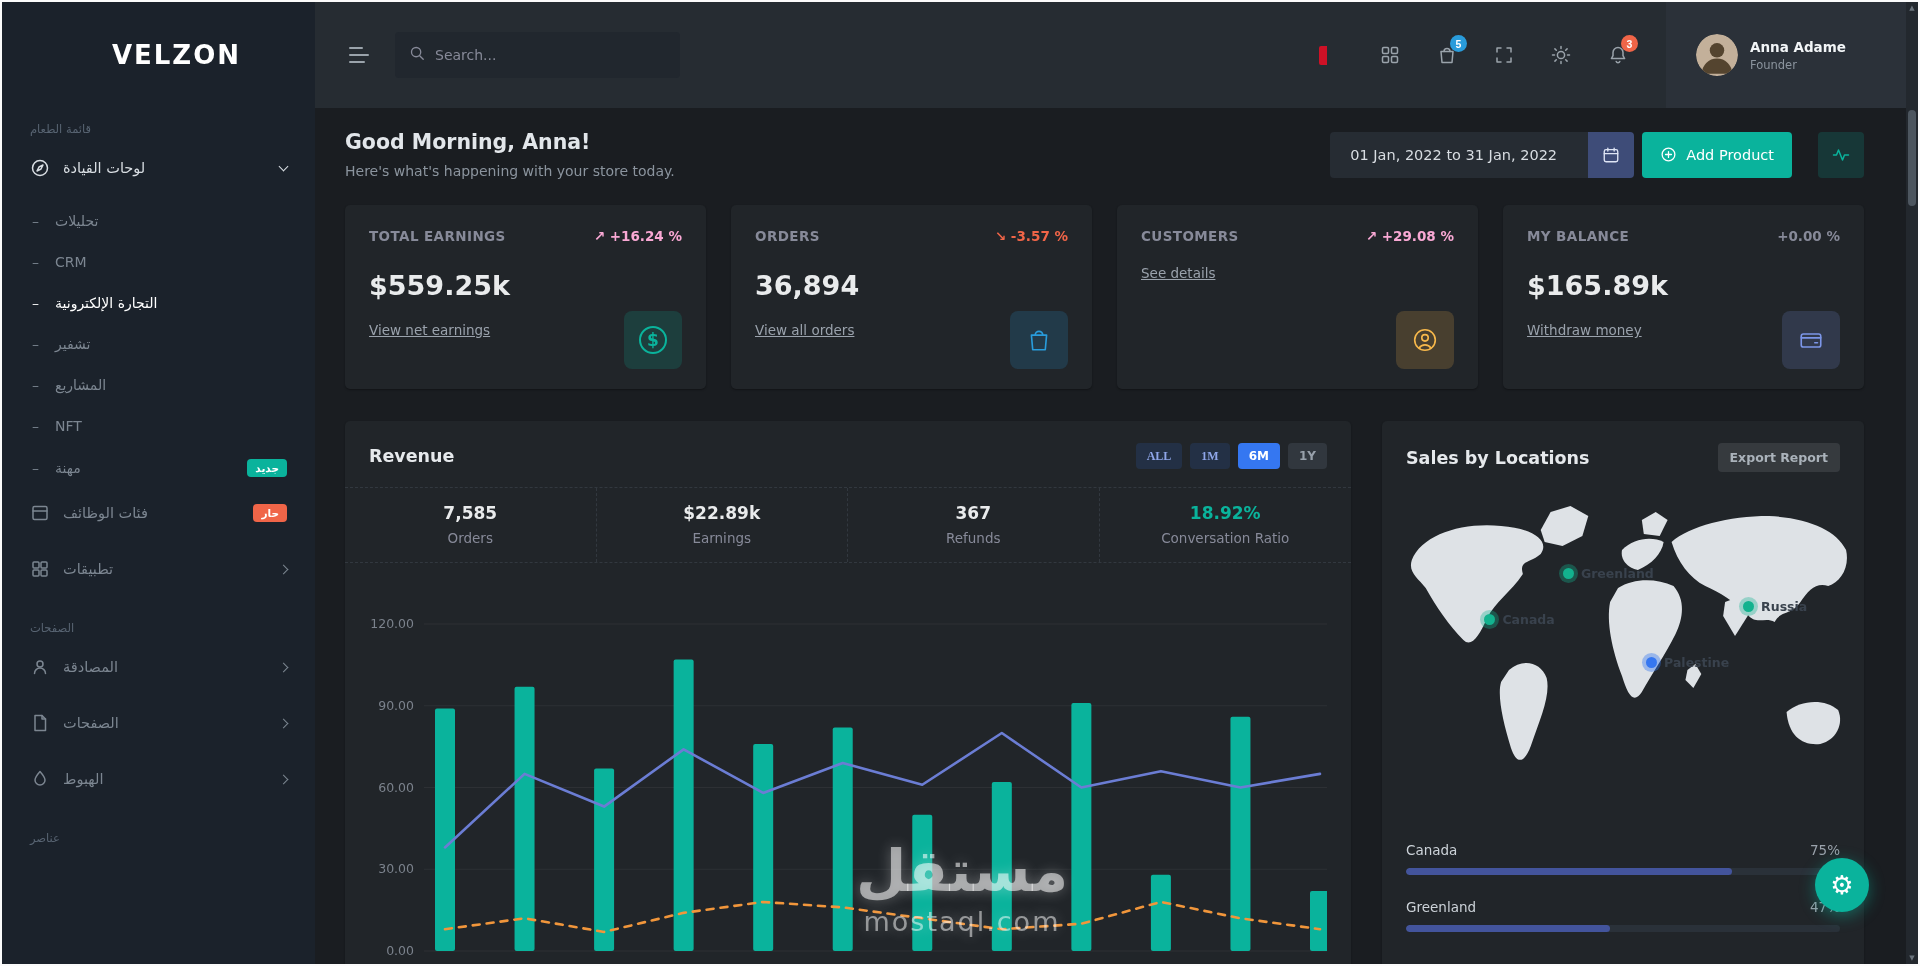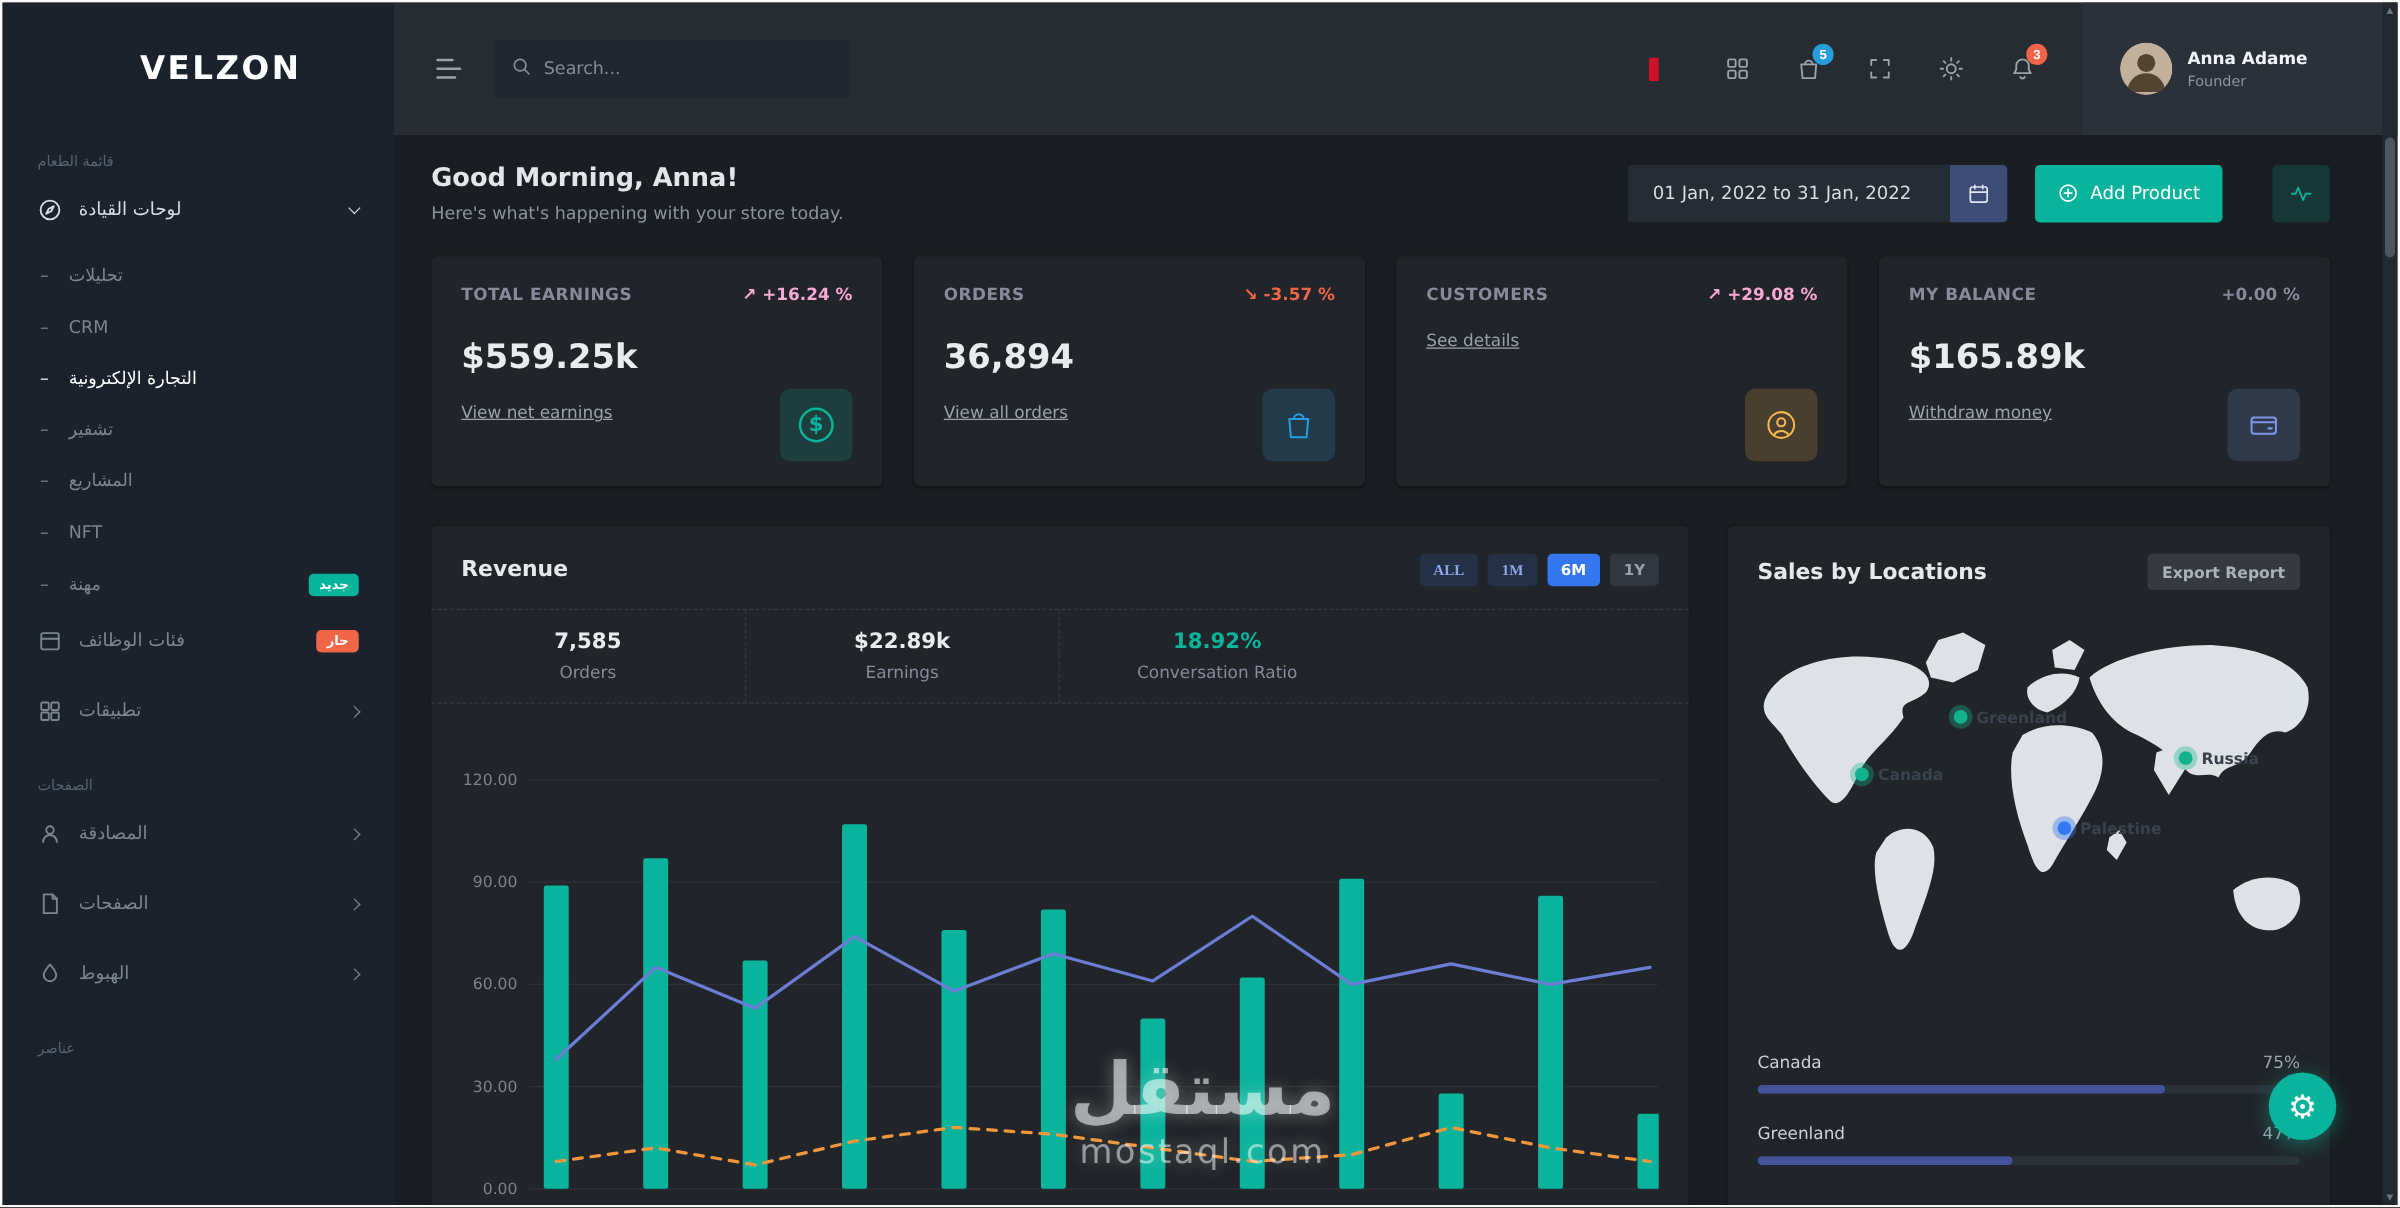--- a/index.html
+++ b/index.html
@@ -55,21 +55,21 @@
   .flag .g { background:#00732f; } .flag .w { background:#fff; } .flag .b { background:#000; }
   .user-box { height:106px; background:#2b3139; display:flex; align-items:center; gap:12px; padding:0 30px; min-width:252px; cursor:pointer; }
   .avatar { width:42px; height:42px; border-radius:50%; overflow:hidden; flex:0 0 42px; }
   .user-name { color:#f2f5f7; font-size:13.5px; font-weight:700; }
   .user-role { color:#8b949e; font-size:11.5px; margin-top:3px; }
   
   .main { position:absolute; left:313px; top:106px; right:0; bottom:0; padding:22px 54px 0 30px; overflow:hidden; }
   .hdr-row { display:flex; align-items:center; }
   .greeting h1 { color:#e2e6ea; font-size:20.5px; font-weight:700; }
   .greeting p { color:#8b949e; font-size:14px; margin-top:9px; }
-  .hdr-controls { margin-left:auto; display:flex; align-items:center; gap:22px; }
+  .hdr-controls { margin-left:auto; display:flex; align-items:center; gap:8px; }
   .date-group { display:flex; height:46px; border-radius:4px; overflow:hidden; cursor:pointer; }
   .date-text { background:#262c33; color:#d8dde2; font-size:14.5px; display:flex; align-items:center; padding:0 20px; min-width:258px; }
   .date-addon { width:46px; background:#3e4c78; color:#dfe5f5; display:flex; align-items:center; justify-content:center; }
   .btn-add { height:46px; border:none; border-radius:4px; background:#0ab39c; color:#fff; font-size:14.5px;
     font-family:inherit; display:flex; align-items:center; gap:9px; padding:0 18px; cursor:pointer; }
   .btn-pulse { width:46px; height:46px; border:none; border-radius:4px; background:rgba(10,179,156,.18);
     color:#0ab39c; display:flex; align-items:center; justify-content:center; cursor:pointer; margin-left:18px; }
   
   .card { background:#212529; border-radius:5px; box-shadow:0 1px 2px rgba(0,0,0,.35); }
   .stat-grid { display:grid; grid-template-columns:repeat(4,1fr); gap:25px; margin-top:26px; }
@@ -431,20 +431,24 @@
           </div>
         </div>
         <div class="rev-stats">
           <div class="rev-cell">
               <div class="rev-val">7,585</div>
               <div class="rev-lab">Orders</div>
             </div>
           <div class="rev-cell">
               <div class="rev-val">$22.89k</div>
               <div class="rev-lab">Earnings</div>
+            </div>
+          <div class="rev-cell">
+              <div class="rev-val">367</div>
+              <div class="rev-lab">Refunds</div>
             </div>
           <div class="rev-cell">
               <div class="rev-val accent">18.92%</div>
               <div class="rev-lab">Conversation Ratio</div>
             </div>
         </div>
         <div class="rev-chart">
           <svg id="rev-svg" viewBox="0 0 958 390" preserveAspectRatio="none">
               <line x1="55" y1="37" x2="958" y2="37" stroke="rgba(255,255,255,0.055)" stroke-width="1"></line>
               <text x="45" y="41" text-anchor="end" fill="#7b828c" font-size="12.5">120.00</text>

